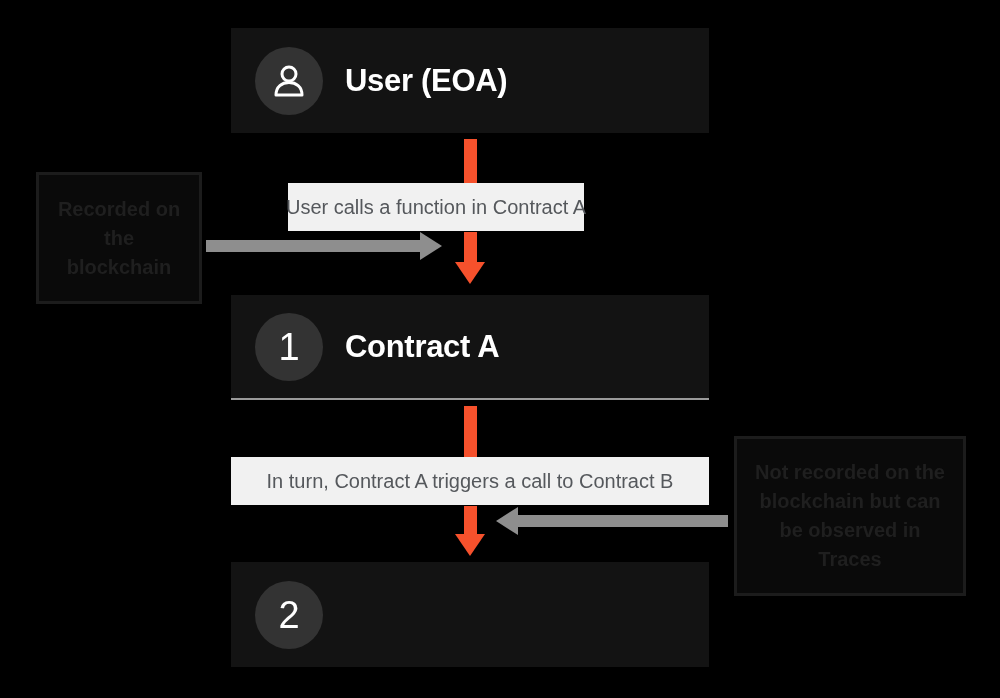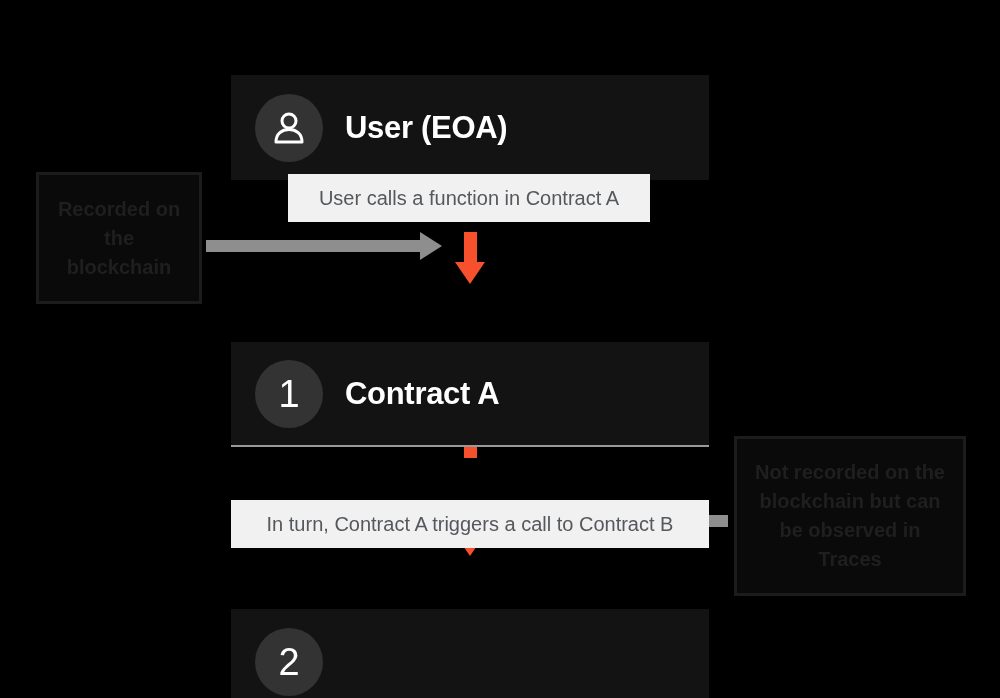--- a/index.html
+++ b/index.html
@@ -23,21 +23,20 @@
   .node {
     position: absolute;
     left: 231px;
     width: 478px;
     height: 105px;
     background: #131313;
     display: flex;
     align-items: center;
     box-sizing: border-box;
     padding-left: 24px;
-    margin-top: 47px;
   }
   .node.with-rule {
     border-bottom: 2px solid #9a9a9a;
   }
   .node-badge {
     width: 68px;
     height: 68px;
     border-radius: 50%;
     background: #333333;
     flex: 0 0 68px;
@@ -70,22 +69,22 @@
     display: flex;
     align-items: center;
     justify-content: center;
     color: #55585c;
     font-size: 20px;
     font-weight: 400;
     white-space: nowrap;
     box-sizing: border-box;
     padding: 0 22px;
   }
-  #chip-1 { left: 288px; top: 174px; width: 362px; height: 48px; }
-  #chip-2 { left: 231px; top: 457px; width: 478px; height: 48px; margin-top: 43px; }
+  #chip-1 { left: 288px; top: 183px; width: 296px; height: 48px; }
+  #chip-2 { left: 231px; top: 457px; width: 478px; height: 48px; }
 
   
   .rshaft {
     position: absolute;
     width: 13px;
     background: #f6512c;
     left: 464px;
   }
   .rhead {
     position: absolute;

